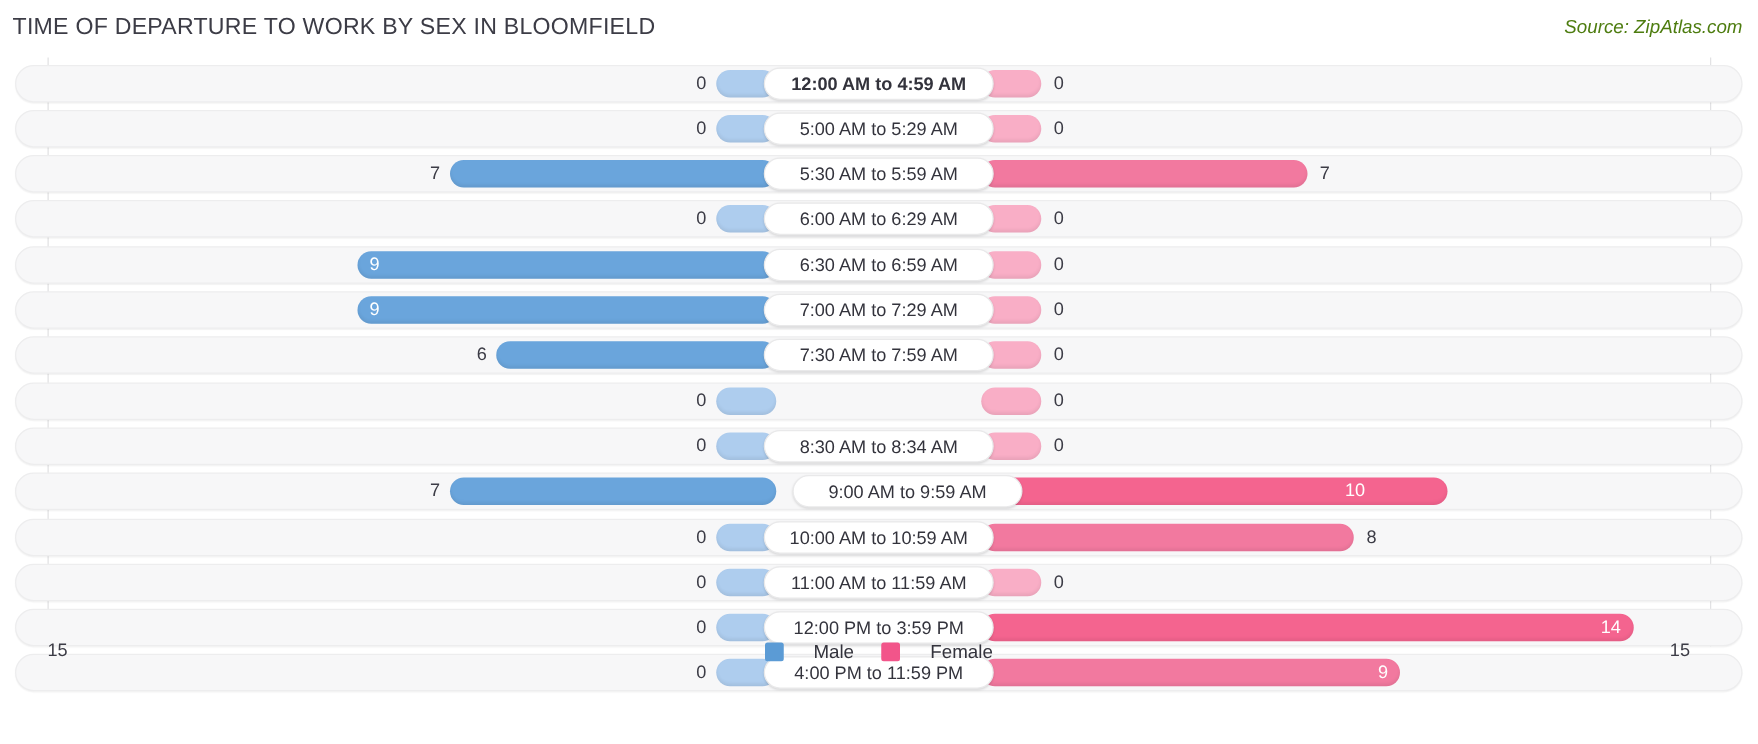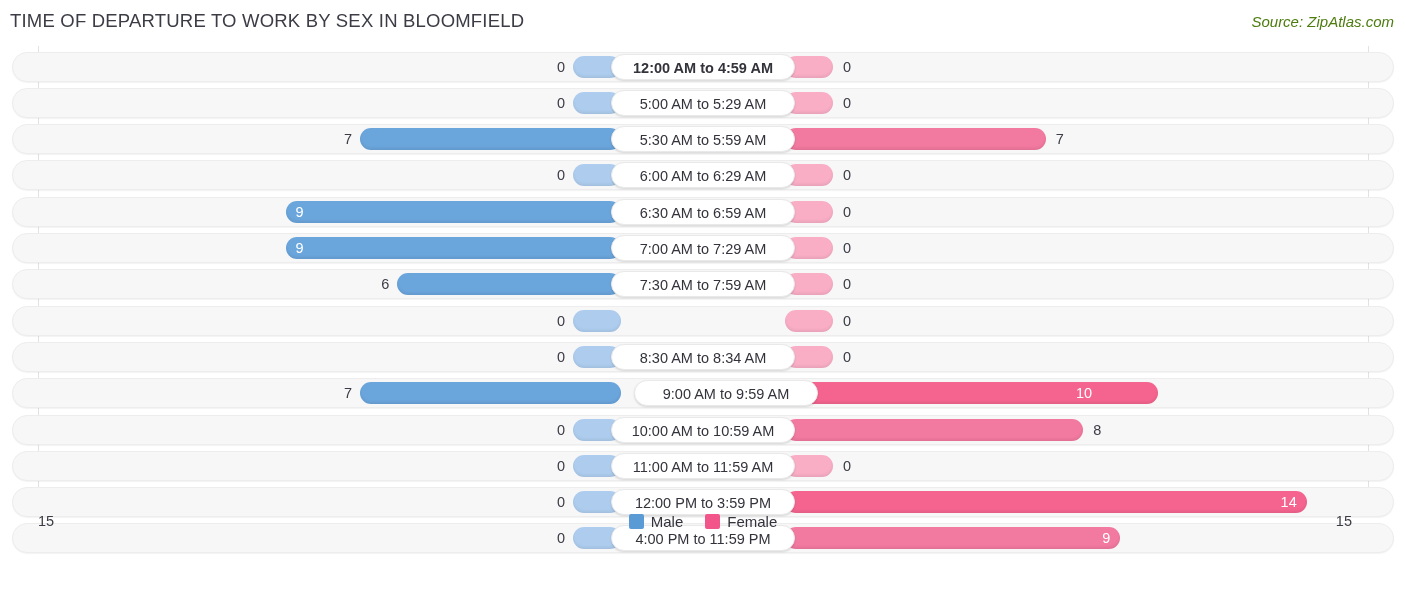--- a/index.html
+++ b/index.html
@@ -79,21 +79,21 @@
     position:absolute;top:510px;height:22px;line-height:22px;
     font-size:14.5px;color:#3c3c46;
   }
   .axis.left{left:38px;}
   .axis.right{right:38px;}
 
   .legend{
     position:absolute;left:0;top:508px;width:1406px;height:26px;
     display:flex;justify-content:center;align-items:center;gap:22px;
   }
-  .leg{display:flex;align-items:center;gap:7px;}
+  .leg{display:flex;align-items:center;gap:24px;}
   .swatch{width:15px;height:15px;border-radius:2px;display:inline-block;}
   .leg-label{font-size:15px;color:#33333c;}
 </style>
 </head>
 <body>
 
 <div id="app">
 
   <div class="header">
     <div class="title">TIME OF DEPARTURE TO WORK BY SEX IN BLOOMFIELD</div>

